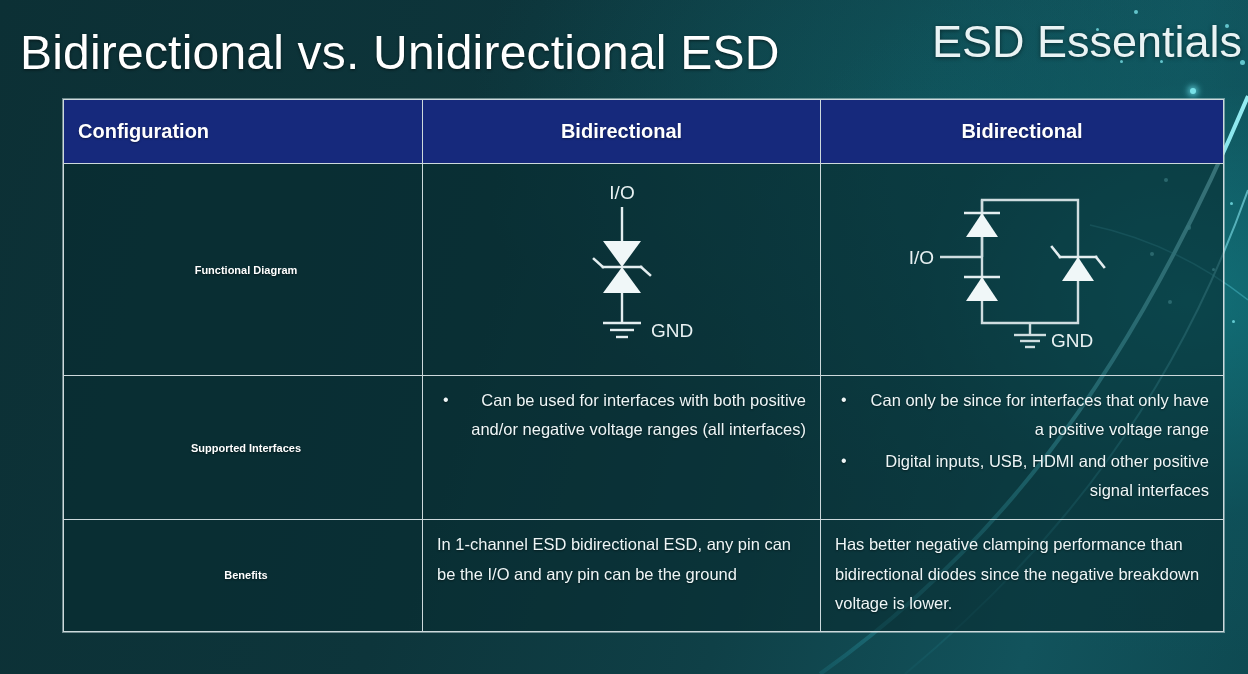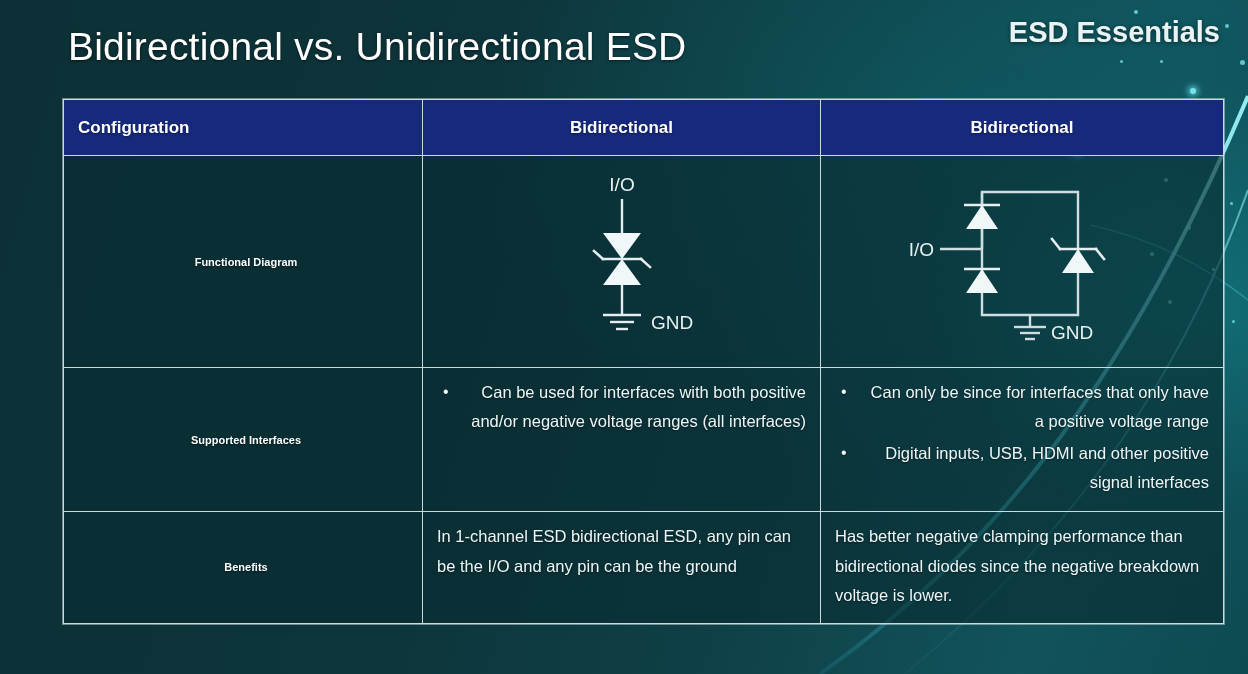--- a/index.html
+++ b/index.html
@@ -28,33 +28,32 @@
     background: #7fe9f0;
     border-radius: 50%;
     opacity: .75;
   }
   .star.big { box-shadow: 0 0 6px 2px rgba(110,232,243,.85); opacity: .95; }
 
   
   .slide-title {
     position: absolute;
     left: 20px; top: 25px;
-    font-size: 39px;
+    font-size: 48px;
     font-weight: 400;
     color: #ffffff;
     letter-spacing: .2px;
     text-shadow: 0 1px 3px rgba(0,0,0,.55);
     white-space: nowrap;
-    margin-left: 48px;
   }
   .brand-tag {
     position: absolute;
-    right: 28px; top: 16px;
-    font-size: 29px;
-    font-weight: 700;
+    right: 6px; top: 16px;
+    font-size: 45px;
+    font-weight: 400;
     color: #e9f3f4;
     text-shadow: 0 1px 4px rgba(0,0,0,.5);
     white-space: nowrap;
   }
 
   
   .esd-table {
     position: absolute;
     left: 63px; top: 99px;
     width: 1160px;
@@ -67,23 +66,23 @@
   .esd-table col.c3 { width: 403px; }
 
   .esd-table th, .esd-table td {
     border: 1.5px solid #cdd9dc;
     vertical-align: middle;
     padding: 0;
   }
   thead th {
     background: #16297c;
     color: #ffffff;
-    font-size: 17px;
+    font-size: 20px;
     font-weight: bold;
-    height: 56px;
+    height: 64px;
     text-shadow: 0 1px 2px rgba(0,0,0,.4);
   }
   th.h-config { text-align: left; padding-left: 14px; }
   th.h-center { text-align: center; }
 
   tbody td { background: rgba(8,44,49,0.62); margin-left: 24px; }
   td.row-label {
     color: #ffffff;
     font-size: 11px;
     font-weight: bold;

